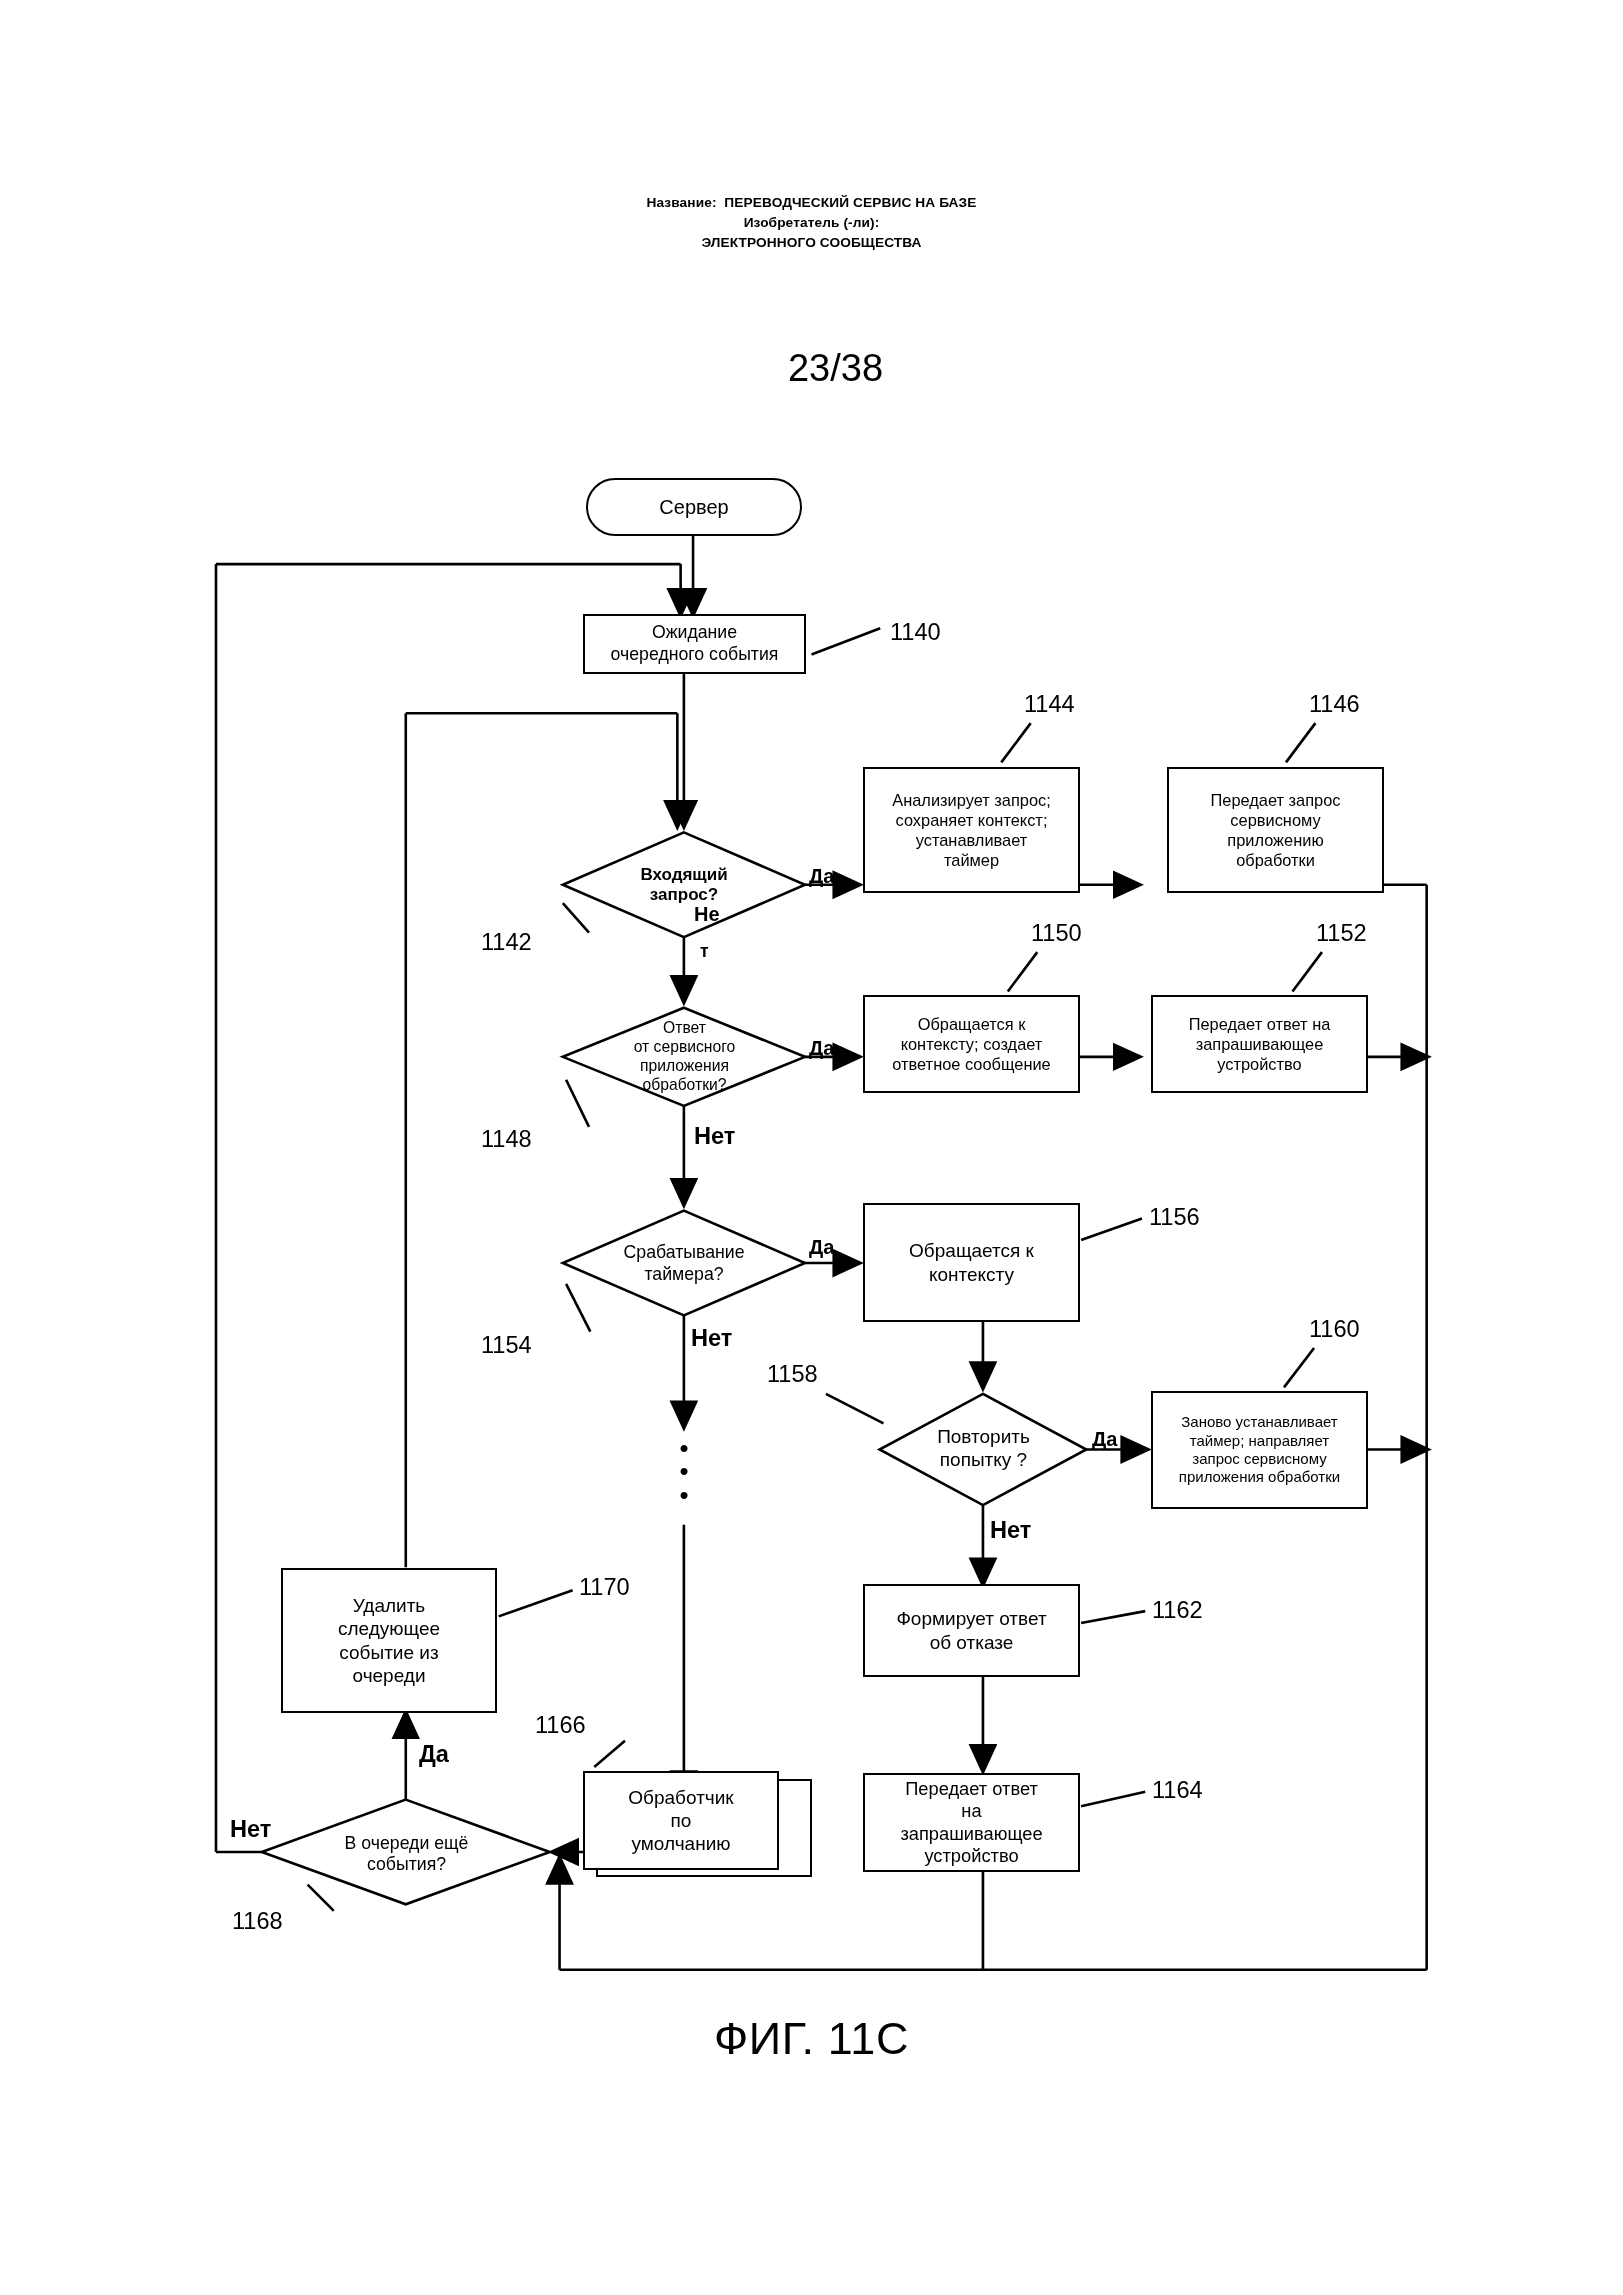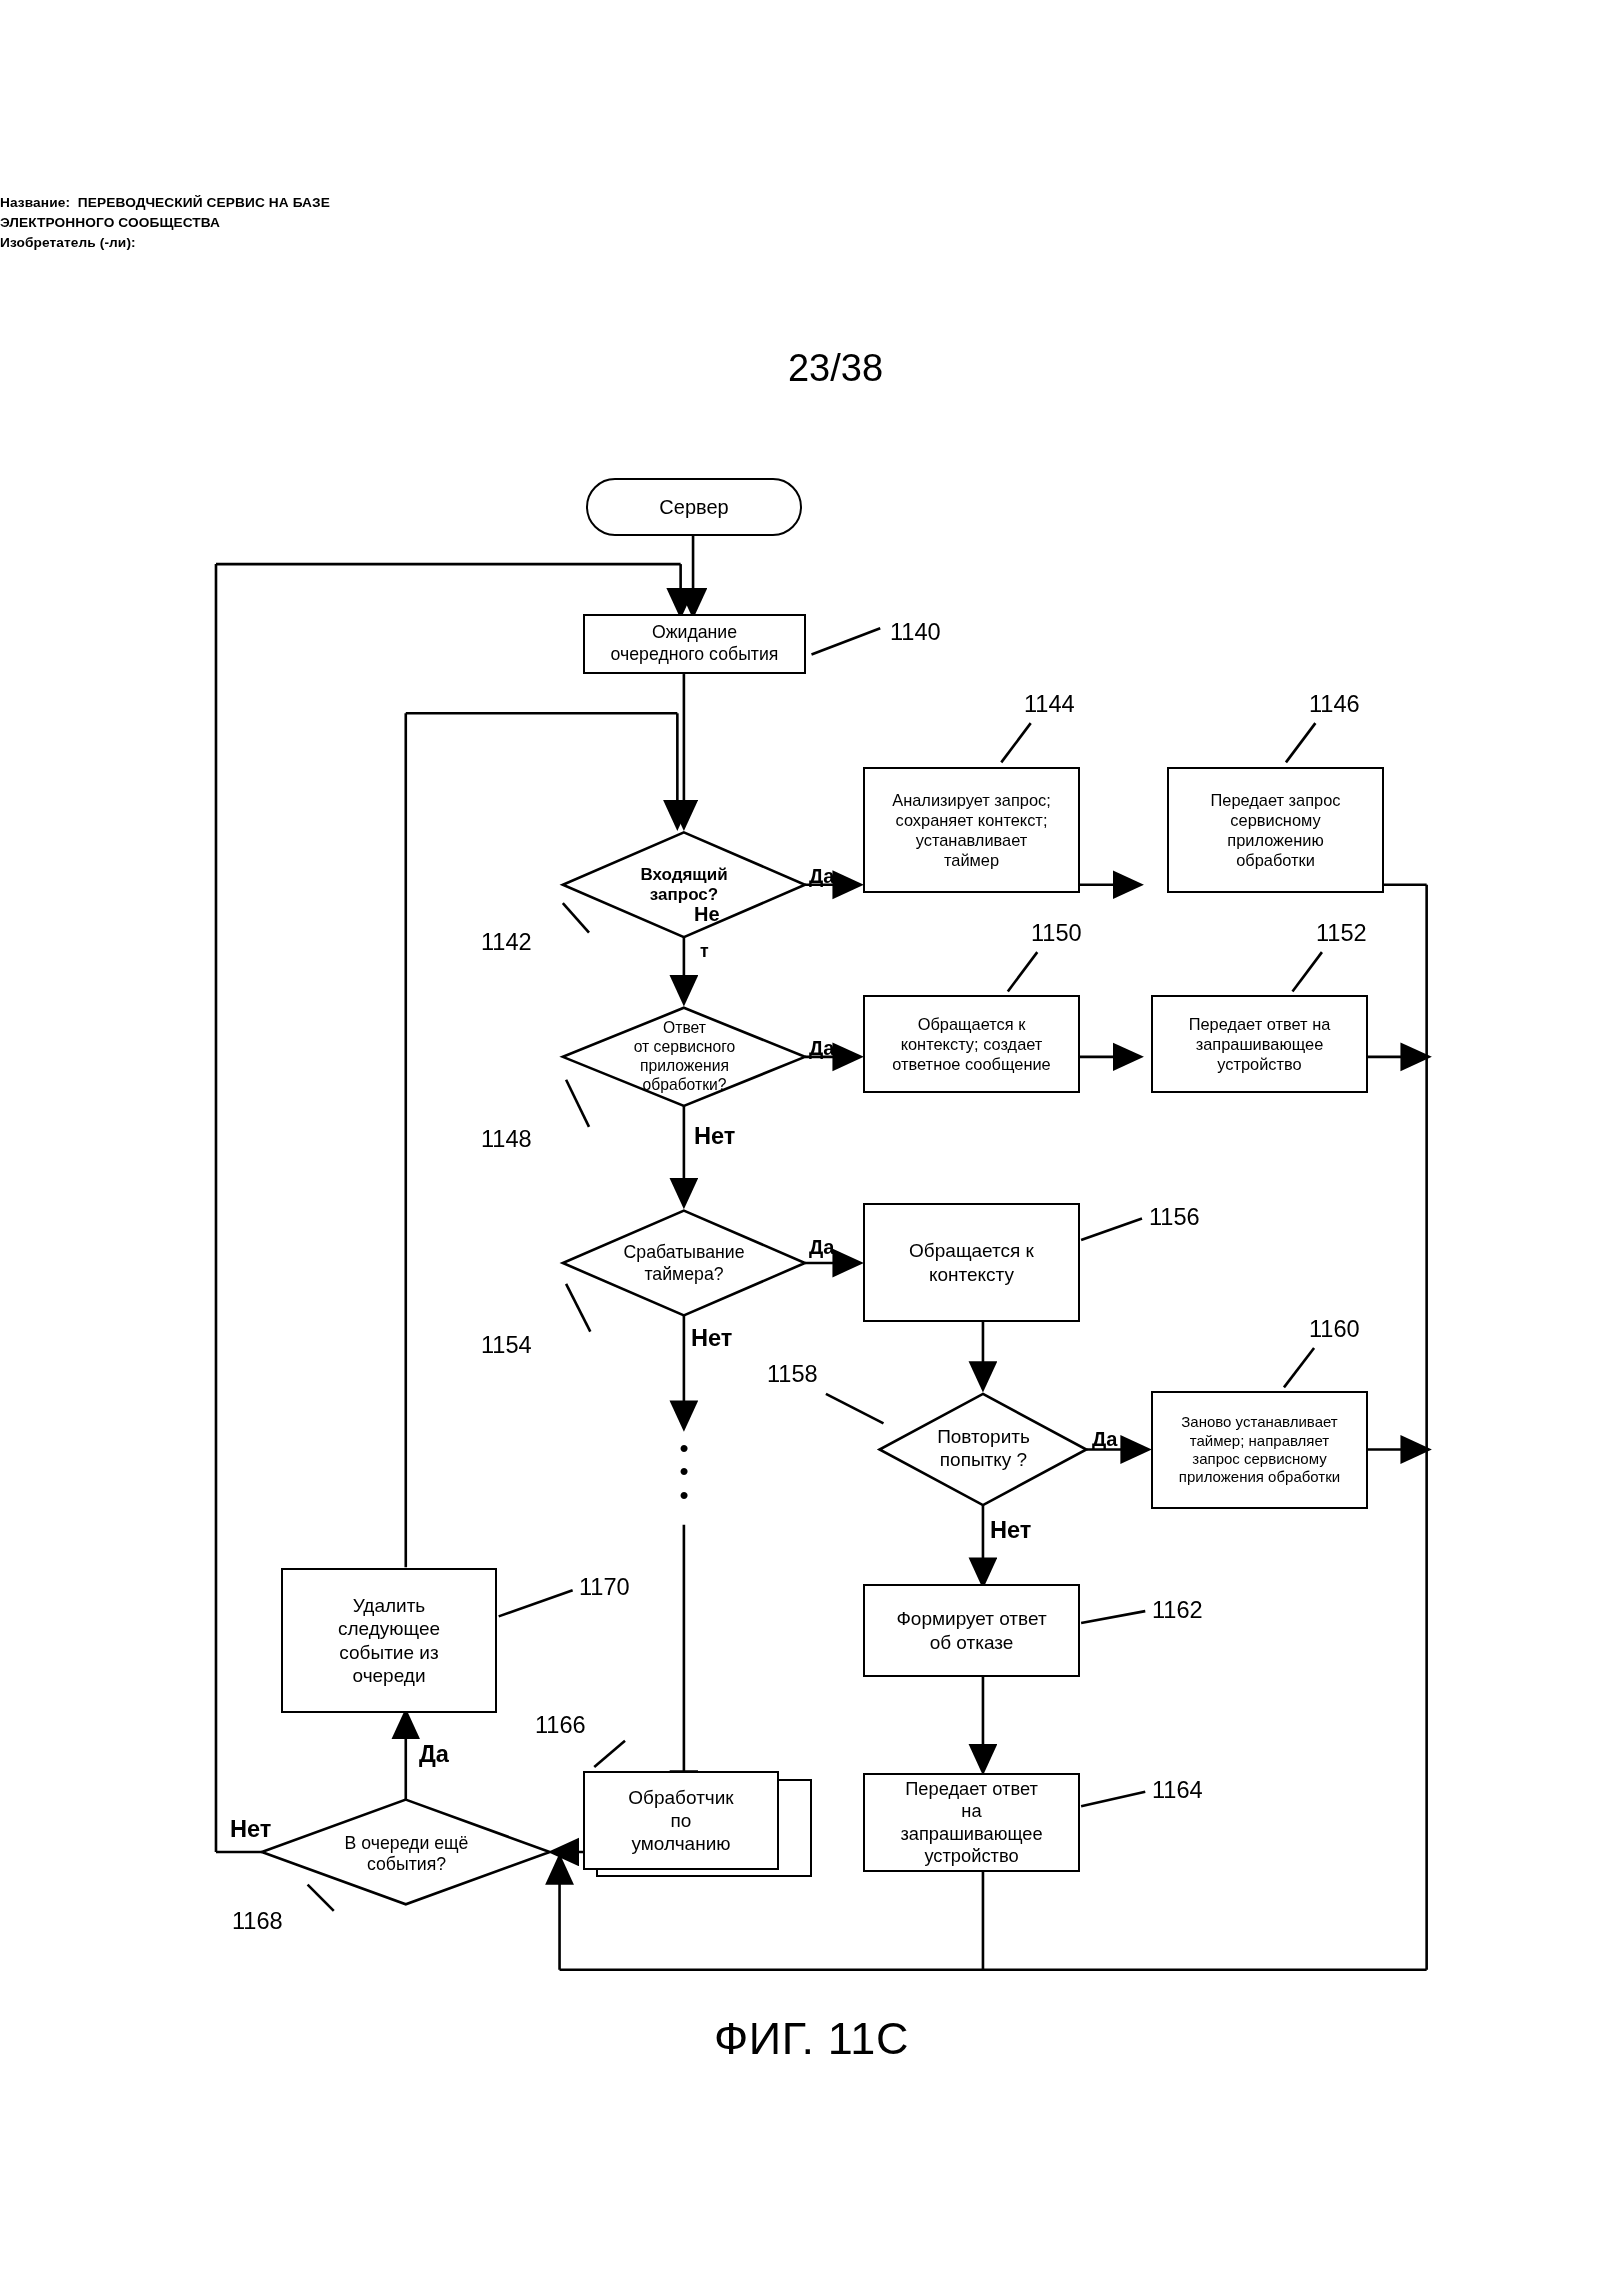--- a/index.html
+++ b/index.html
@@ -3,21 +3,21 @@
 <meta charset="utf-8">
 <style>
   html, body { margin:0; padding:0; background:#ffffff; }
   body { width:1623px; height:2295px; font-family:"Liberation Sans", sans-serif; color:#000; }
 
   #page { position:relative; width:1623px; height:2295px; overflow:hidden; }
 
   
   .hdr {
     position:absolute; left:0; right:0; top:193px;
-    text-align:left; font-size:13.7px; line-height:1.45; font-weight:bold;
+    text-align:center; font-size:13.7px; line-height:1.45; font-weight:bold;
     letter-spacing:0.1px;
   }
   .hdr div { white-space:pre; }
 
   .pageno {
     position:absolute; left:0; right:0; top:347px;
     text-align:center; font-size:38px; font-weight:normal;
     font-family:"Liberation Sans", sans-serif;
     padding-left:48px;
   }
@@ -70,22 +70,22 @@
 
   .dots { position:absolute; font-size:26px; line-height:0.9; text-align:center; }
 </style>
 </head>
 <body>
 
 <div id="page">
 
   <div class="hdr">
     <div>Название:  ПЕРЕВОДЧЕСКИЙ СЕРВИС НА БАЗЕ</div>
+    <div>Изобретатель (-ли):</div>
     <div>ЭЛЕКТРОННОГО СООБЩЕСТВА</div>
-    <div>Изобретатель (-ли):</div>
   </div>
 
   <div class="pageno">23/38</div>
 
   <svg class="lines" viewBox="0 0 2480 3507">
     <defs>
       <marker id="ah" markerWidth="13" markerHeight="13" refX="10" refY="5.5" orient="auto">
         <path d="M0,0 L12,5.5 L0,11 z" fill="#000"></path>
       </marker>
     </defs>

